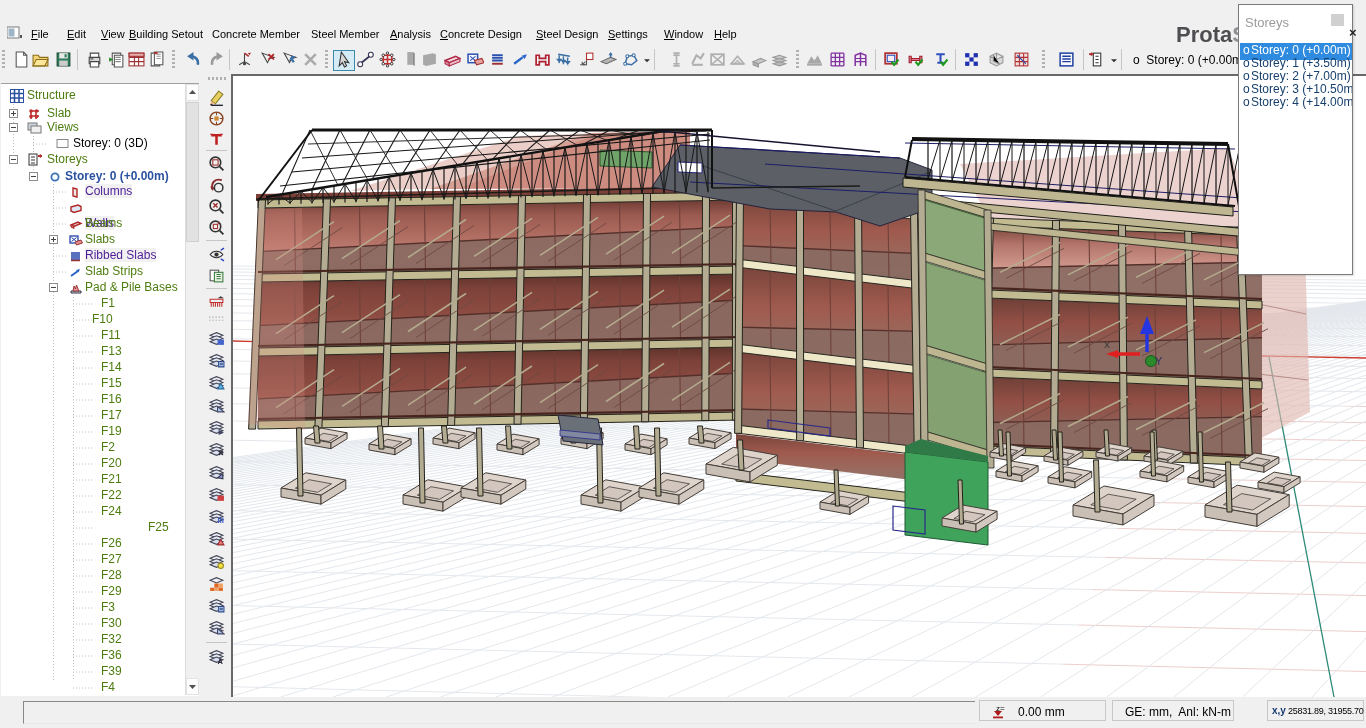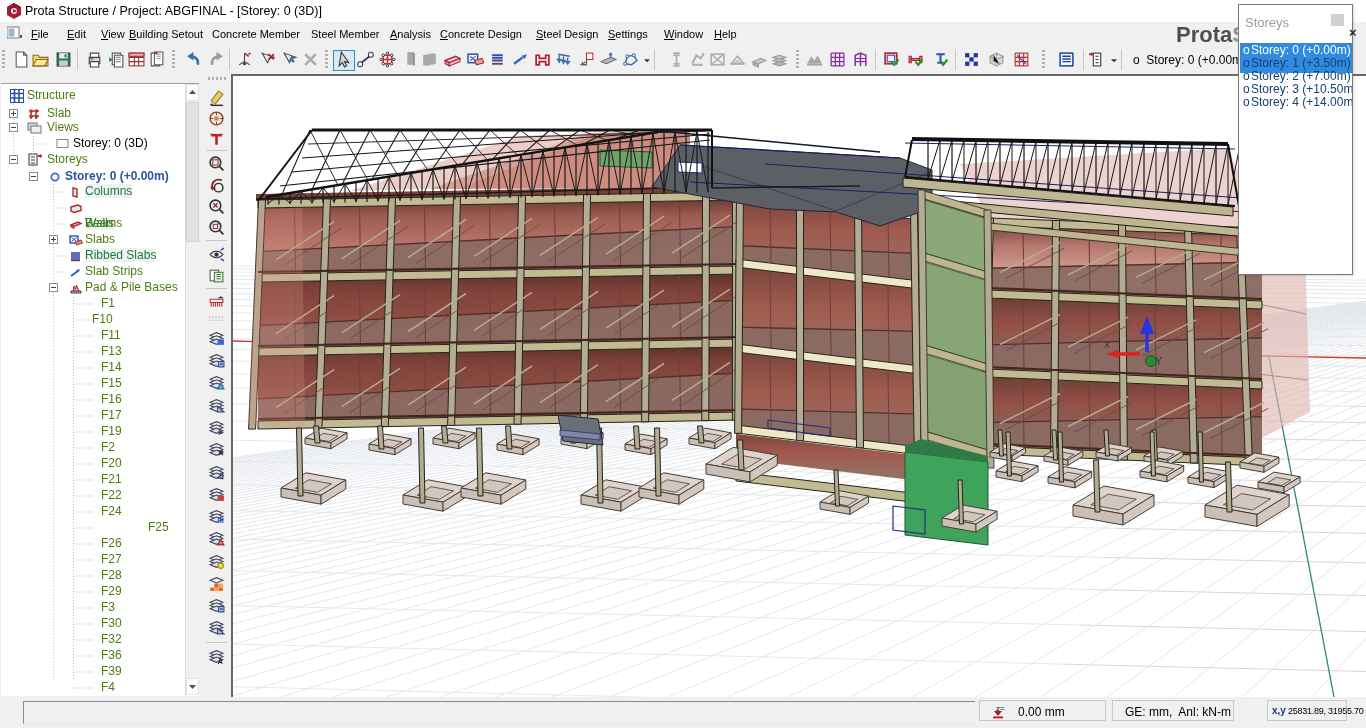--- a/index.html
+++ b/index.html
@@ -18,53 +18,44 @@
 #toolbar { left:0; top:45px; width:1366px; height:29px; background:#f0f0f0; }
 .tsep { position:absolute; top:4px; width:1px; height:21px; background:#c5c5c5; }
 .tgrip { position:absolute; top:5px; width:5px; height:19px;
   background-image:repeating-linear-gradient(to bottom,#b0b0b0 0 2px,transparent 2px 4px); width:3px;}
 #selbox { position:absolute; left:333px; top:5px; width:22px; height:21px; background:#d5ecf7; border:1px solid #3d8bab; }
 #storeytext { position:absolute; left:1133px; top:8px; font-size:12px; color:#000; }
 
 #treepanel { left:1px; top:83px; width:198px; height:613px; background:#ffffff; border-top:1px solid #a0a0a0; }
 .trow { position:absolute; font-size:12px; white-space:nowrap; }
 .tblue { color:#4d7c0f; }
-.tgrey { color:#15803d; }
+.tgrey { color:#4c1d95; }
 .tgreybg { background:#f1f1f1; }
 .tbold { color:#2b52a0; font-weight:bold; }
 .tblack { color:#000; }
 #treescroll { left:185px; top:84px; width:14px; height:611px; background:#f0f0f0; }
 #vtool { left:202px; top:74px; width:29px; height:622px; background:#f0f0f0; }
 
 #viewport { left:231px; top:74px; width:1135px; height:623px; background:#fff; border-left:2px solid #686868; border-top:2px solid #686868; }
 
 #statusbar { left:0; top:697px; width:1366px; height:31px; background:#f0f0f0; }
 #stfield { position:absolute; left:23px; top:4px; width:952px; height:23px; background:#f0f0f0; border-top:1px solid #898989; border-left:1px solid #898989; border-bottom:1px solid #e8e8e8;}
 .stcell { position:absolute; top:3px; height:21px; border:1px solid #c8c8c8; background:#f0f0f0; font-size:12px; color:#000; white-space:nowrap; }
 
 #storeypop { left:1238px; top:4px; width:115px; height:271px; background:#ffffff; border:1px solid #7a7a7a; box-shadow:1px 1px 2px rgba(0,0,0,0.15); }
 #storeypop .hdr { position:absolute; left:6px; top:10px; color:#9b9b9b; font-size:13px; }
 #storeypop .hbox { position:absolute; right:8px; top:9px; width:13px; height:12px; background:#d0d0d0; }
-.srow { position:absolute; left:1px; width:112px; height:30px; font-size:12px; color:#17406d; white-space:nowrap; overflow:hidden; }
+.srow { position:absolute; left:1px; width:112px; height:17px; font-size:12px; color:#17406d; white-space:nowrap; overflow:hidden; }
 .srow.sel { background:#2f8be0; color:#ffffff; }
 .srow .o { display:inline-block; width:8px; margin-left:3px; }
 #popx { position:absolute; left:1349px; top:25px; font-size:13px; color:#222; font-weight:bold;}
 </style>
 </head>
 <body>
 <div id="app">
-  <div id="titlebar" class="abs">
-    <svg class="abs" style="left:6px;top:3px" width="16" height="16" viewBox="0 0 16 16">
-      <polygon points="8,0 15,4 15,12 8,16 1,12 1,4" fill="#a31f34"></polygon>
-      <polygon points="8,0 15,4 8,8 1,4" fill="#8d1b2d"></polygon>
-      <circle cx="8" cy="8" r="3" fill="#fff" opacity="0.9"></circle>
-      <polygon points="7,6 11,8 7,10" fill="#a31f34"></polygon>
-    </svg>
-    <div id="titletext" class="abs">Prota Structure / Project: ABGFINAL - [Storey: 0 (3D)]</div>
-  </div>
   <div id="menubar" class="abs">
     <svg class="abs" style="left:7px;top:4px" width="15" height="14" viewBox="0 0 15 14">
       <rect x="0" y="1" width="12" height="11" fill="#fff" stroke="#7a7a7a"></rect>
       <rect x="1.5" y="2.5" width="6" height="8" fill="#9fb6c8"></rect>
       <rect x="13" y="9" width="2" height="3" fill="#555"></rect>
     </svg>
     <div class="menuitem" style="left:31px"><u>F</u>ile</div>
     <div class="menuitem" style="left:67px"><u>E</u>dit</div>
     <div class="menuitem" style="left:101px"><u>V</u>iew</div>
     <div class="menuitem" style="left:129px"><u>B</u>uilding Setout</div>
@@ -1417,21 +1408,21 @@
       <svg style="position:absolute;left:12px;top:3px" width="16" height="15" viewBox="0 0 16 15">
         <text x="4" y="7" font-size="8" fill="#000" font-family="Liberation Sans">z=</text>
         <polygon points="2,7 10,7 6,12" fill="#b01c1c"></polygon>
         <rect x="1" y="12.5" width="10" height="1.8" fill="#b01c1c"></rect>
       </svg>
       <span style="position:absolute;left:38px;top:4px">0.00 mm</span>
     </div>
     <div class="stcell" style="left:1112px; width:122px;">
       <span style="position:absolute;left:12px;top:4px">GE: mm,&nbsp; Anl: kN-m</span>
     </div>
-    <div class="stcell" style="left:1267px; width:80px;">
+    <div class="stcell" style="left:1267px; width:97px;">
       <span style="position:absolute;left:4px;top:4px;color:#173a72;font-weight:bold;font-size:10px">x,y</span>
       <span style="position:absolute;left:20px;top:5px;font-size:9px;letter-spacing:-0.25px">25831.89, 31955.70</span>
     </div>
   </div>
   <div id="storeypop" class="abs">
     <div class="hdr">Storeys</div>
     <div class="hbox"></div>
     <div class="srow sel" style="top:38px"><span class="o">o</span>Storey: 0 (+0.00m)</div>
     <div class="srow" style="top:51px"><span class="o">o</span>Storey: 1 (+3.50m)</div>
     <div class="srow" style="top:64px"><span class="o">o</span>Storey: 2 (+7.00m)</div>

